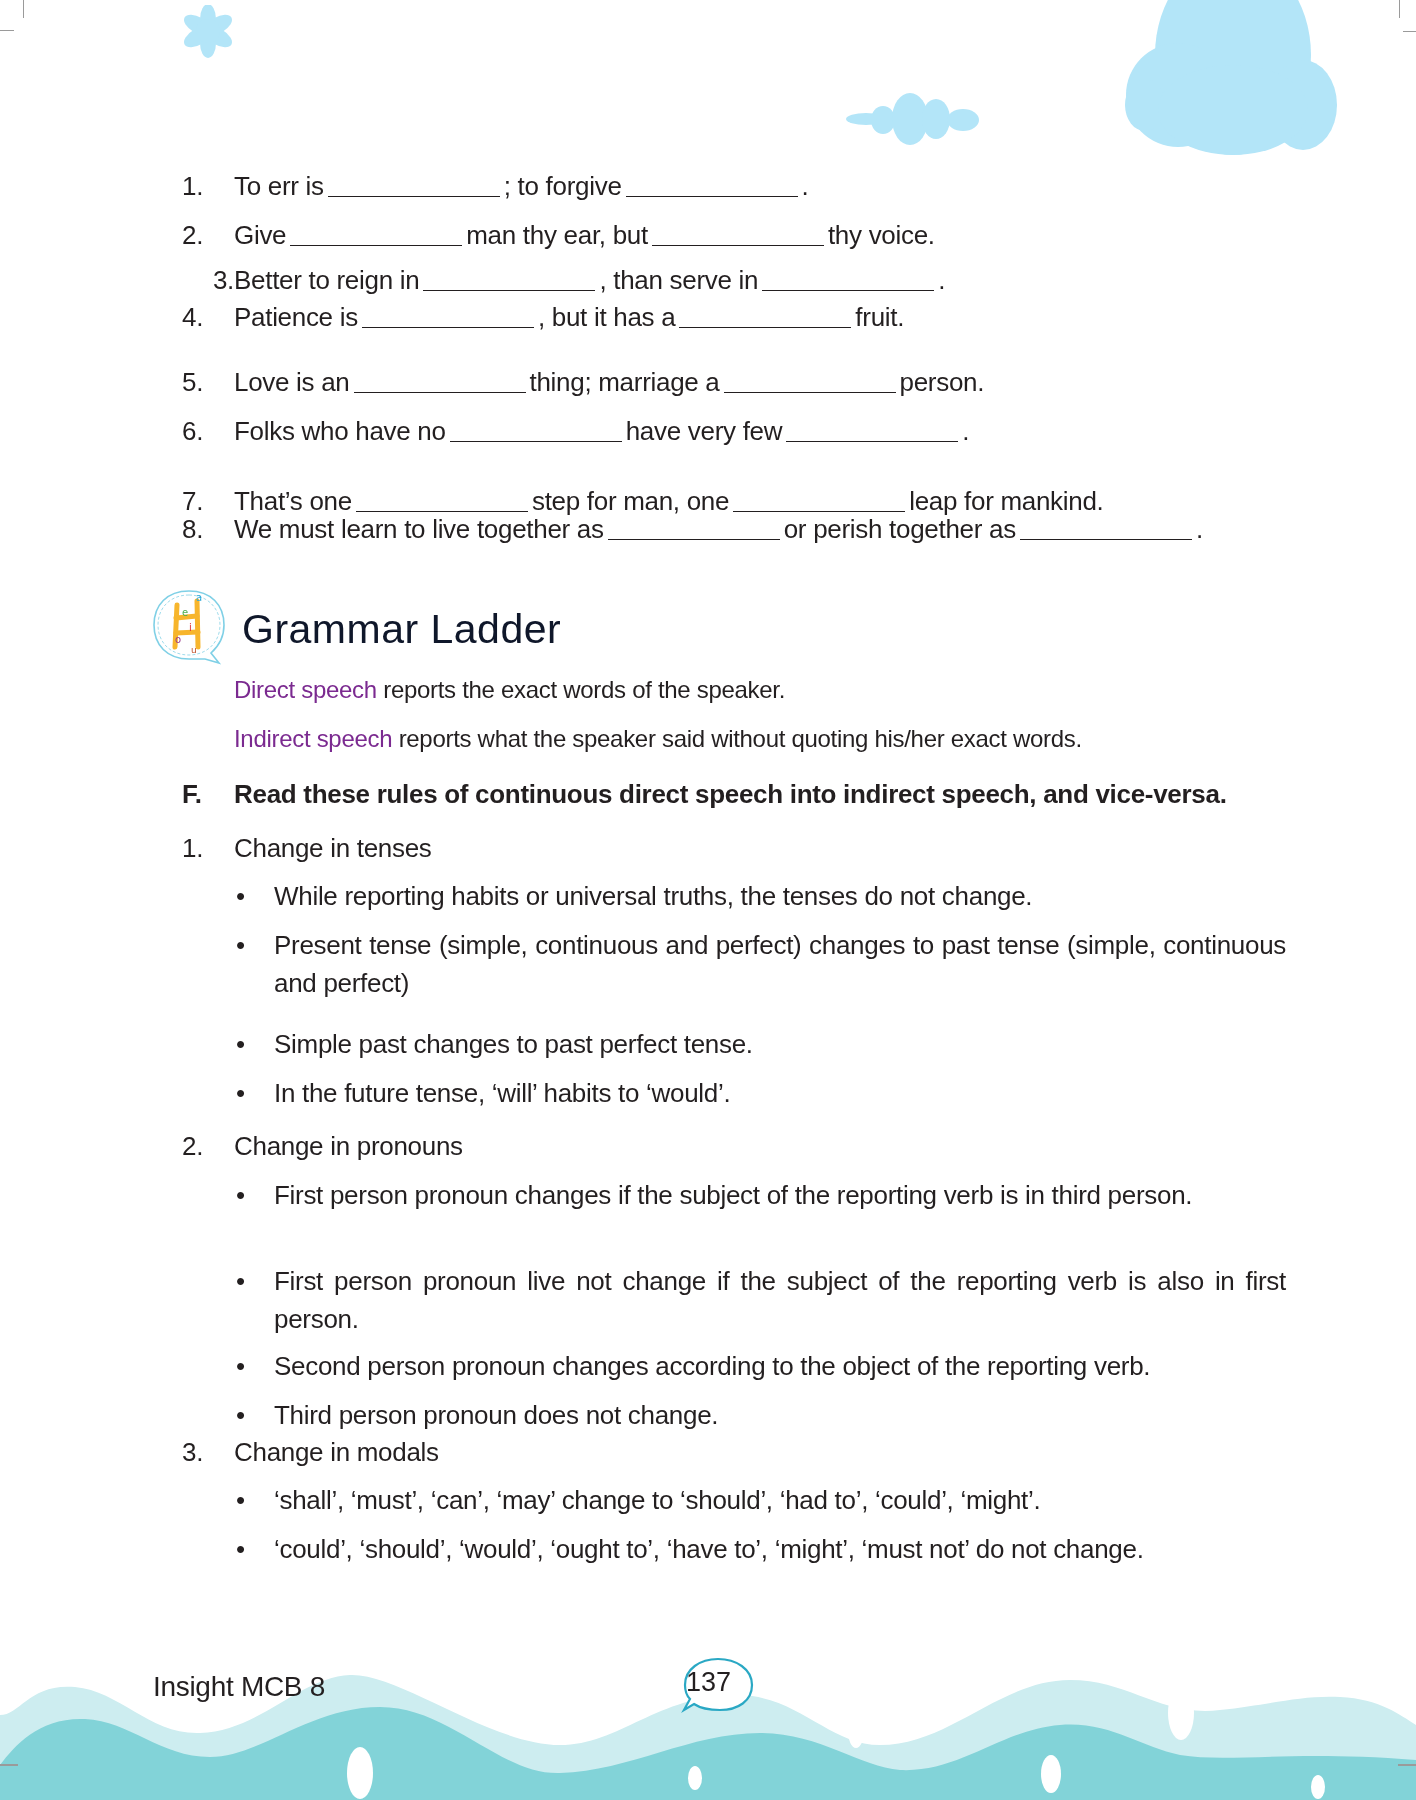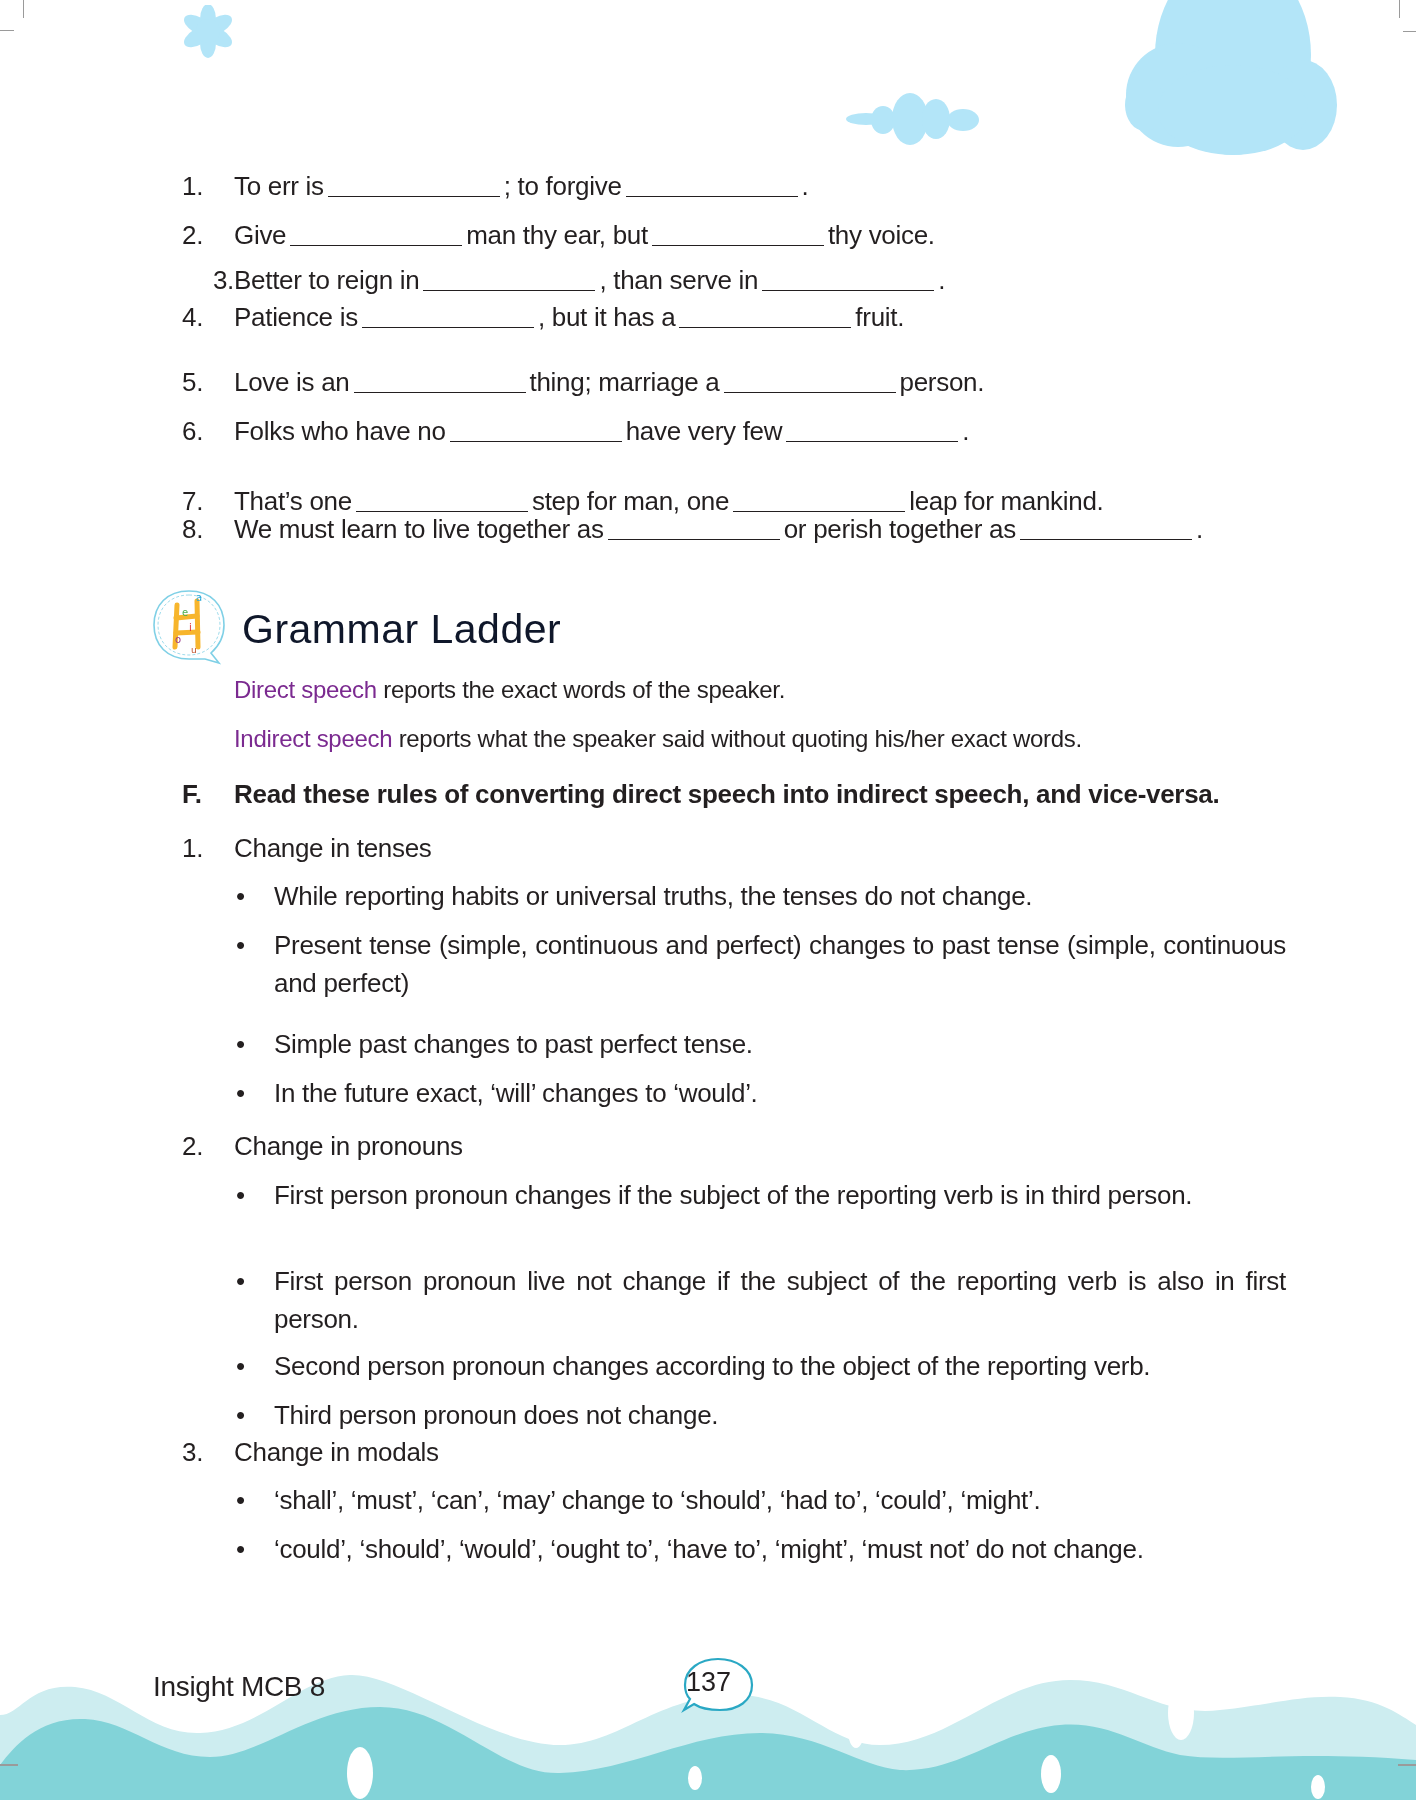--- a/index.html
+++ b/index.html
@@ -86,39 +86,39 @@
   <text x="47" y="16" font-size="10" fill="#2aa8d8" font-family="DejaVu Sans, sans-serif">a</text>
   <text x="40" y="46" font-size="10" fill="#e0303a" font-family="DejaVu Sans, sans-serif">i</text>
   <text x="26" y="58" font-size="10" fill="#9a3b8c" font-family="DejaVu Sans, sans-serif">o</text>
   <text x="42" y="68" font-size="9" fill="#c0502b" font-family="DejaVu Sans, sans-serif">u</text>
 </svg>
 <div class="hd">Grammar Ladder</div>
 
 <div class="para" style="top:674px;"><span class="term">Direct speech</span><span> reports the exact words of the speaker.</span></div>
 <div class="para" style="top:723px;"><span class="term">Indirect speech</span><span> reports what the speaker said without quoting his/her exact words.</span></div>
 
-<div class="line bold" style="top:778px;"><span class="num">F.</span><span>Read these rules of converting direct speech into indirect speech, and vice-versa.</span></div>
+<div class="line bold" style="top:778px;"><span class="num">F.</span><span>Read these rules of continuous direct speech into indirect speech, and vice-versa.</span></div>
 
 <div id="rules">
     <div class="line" style="top: 832px;"><span class="num">1.</span><span>Change in tenses</span></div>
     <div class="bul" style="top: 877px;">
       <span class="dot">•</span>
       <span class="txt">While reporting habits or universal truths, the tenses do not change.</span>
     </div>
     <div class="bul" style="top: 926px;">
       <span class="dot">•</span>
       <span class="txt">Present tense (simple, continuous and perfect) changes to past tense (simple, continuous and perfect)</span>
     </div>
     <div class="bul" style="top: 1025px;">
       <span class="dot">•</span>
       <span class="txt">Simple past changes to past perfect tense.</span>
     </div>
     <div class="bul" style="top: 1074px;">
       <span class="dot">•</span>
-      <span class="txt">In the future exact, ‘will’ changes to ‘would’.</span>
+      <span class="txt">In the future tense, ‘will’ habits to ‘would’.</span>
     </div>
     <div class="line" style="top: 1130px;"><span class="num">2.</span><span>Change in pronouns</span></div>
     <div class="bul" style="top: 1176px;">
       <span class="dot">•</span>
       <span class="txt">First person pronoun changes if the subject of the reporting verb is in third person.</span>
     </div>
     <div class="bul" style="top: 1262px;">
       <span class="dot">•</span>
       <span class="txt">First person pronoun live not change if the subject of the reporting verb is also in first person.</span>
     </div>

